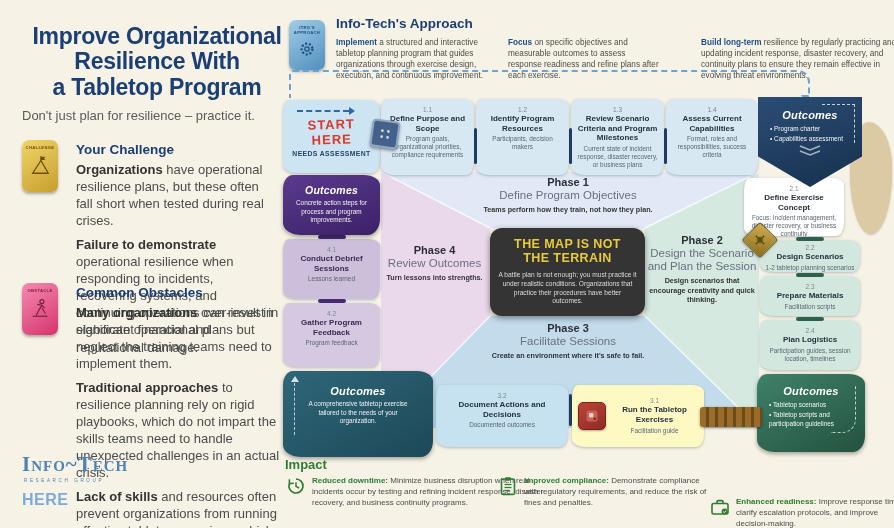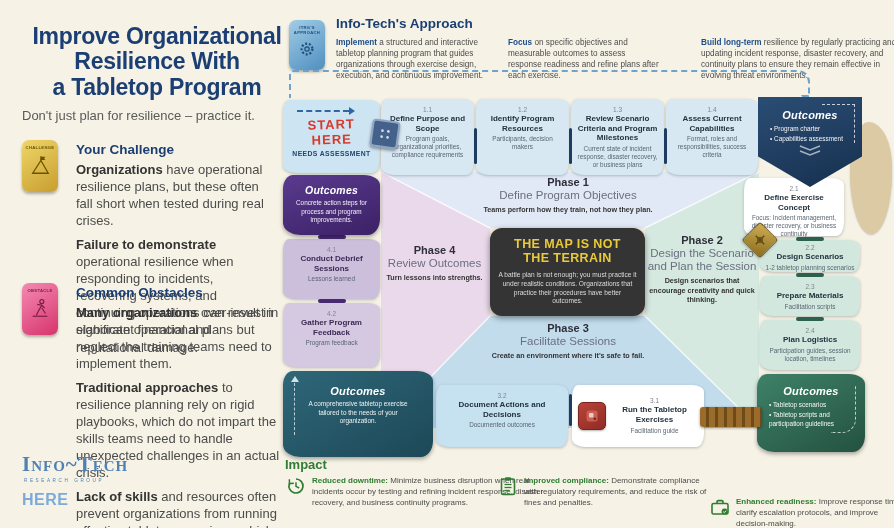--- a/index.html
+++ b/index.html
@@ -330,21 +330,21 @@
       <li>Tabletop scripts and participation guidelines</li>
     </ul>
   </div>
 
   <div class="tile" style="left:436px;top:385px;width:132px;height:62px;background:#c6e1ef;">
     <div class="num">3.2</div>
     <div class="t">Document Actions and Decisions</div>
     <div class="s">Documented outcomes</div>
   </div>
   <div class="vsep" style="left:569px;top:394px;height:32px;"></div>
-  <div class="tile" style="left:572px;top:385px;width:132px;height:62px;background:#ffffff;display:flex;align-items:center;gap:5px;padding:6px;">
+  <div class="tile" style="left:572px;top:385px;width:132px;height:62px;background:#fef9c3;display:flex;align-items:center;gap:5px;padding:6px;">
     <div class="runicon">
       <svg width="14" height="14" viewBox="0 0 14 14">
           <rect x="1.5" y="1.5" width="11" height="11" rx="2.5" fill="#c96055"></rect>
           <rect x="4" y="4" width="4.5" height="4.5" rx="1" fill="#f0c9c4"></rect>
           <circle cx="9.8" cy="9.8" r="1.3" fill="#7a241e"></circle>
         </svg>
     </div>
     <div style="flex:1;">
       <div class="num">3.1</div>
       <div class="t">Run the Tabletop Exercises</div>

